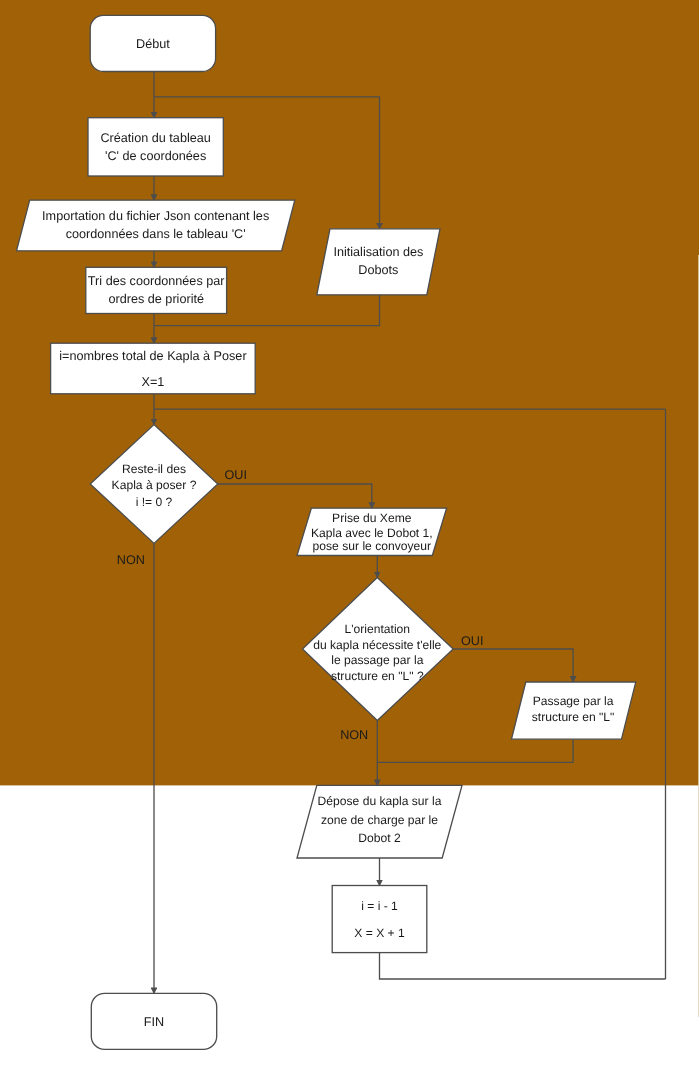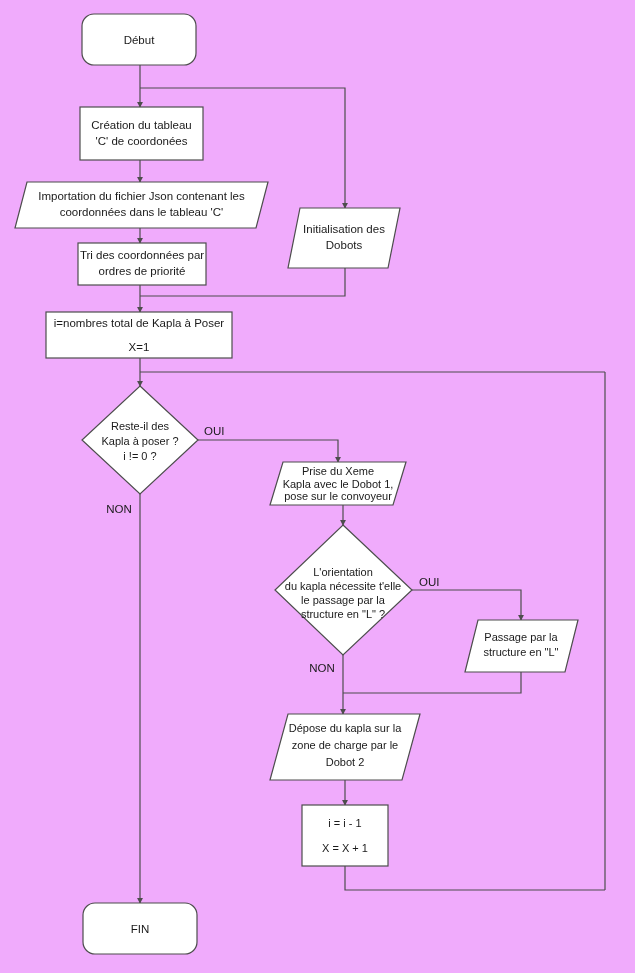--- a/index.html
+++ b/index.html
@@ -9,22 +9,22 @@
   }
   body {
     width: 635px;
     height: 973px;
     font-family: "Liberation Sans", sans-serif;
     overflow: hidden;
   }
   #flowchart-root {
     position: relative;
     width: 635px;
-    height: 973px;
-    background: #f0abfc;
+    height: 714px;
+    background: #a16207;
   }
   svg#flow-svg {
     display: block;
     width: 635px;
     height: 973px;
   }
   .node-shape {
     fill: #ffffff;
     stroke: #4d4d4d;
     stroke-width: 1.2;

